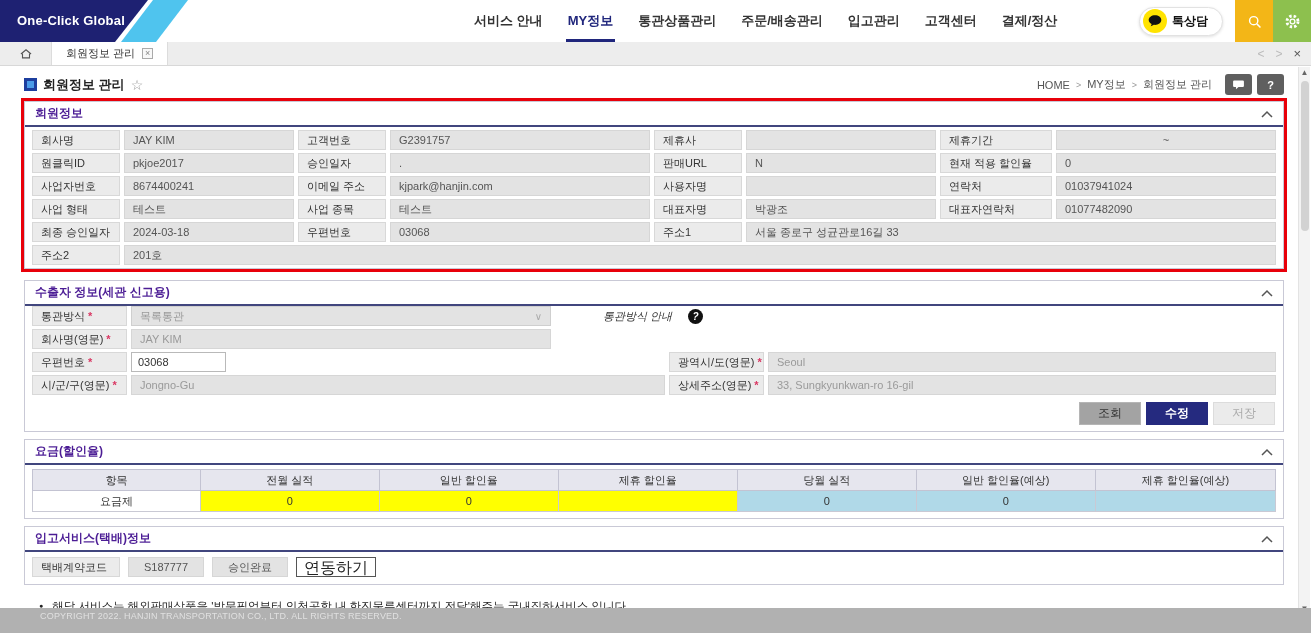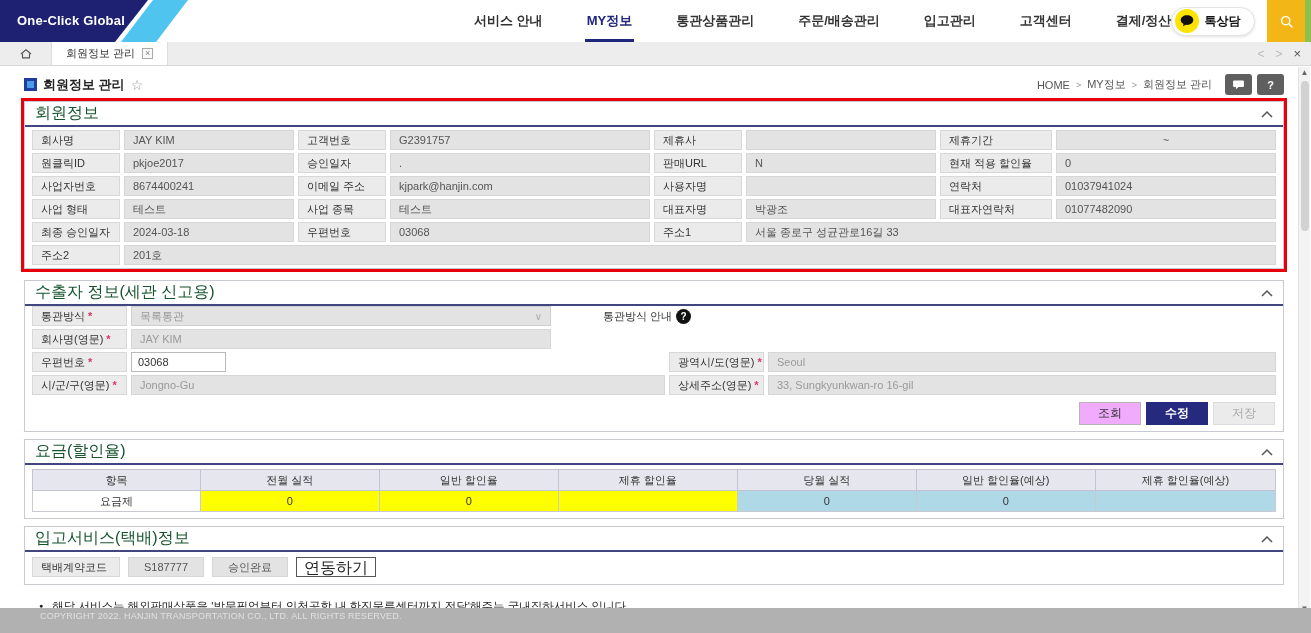--- a/index.html
+++ b/index.html
@@ -6,21 +6,21 @@
 html,body { width:1311px; height:633px; }
 body { font-family:"Liberation Sans","DejaVu Sans",sans-serif; background:#fff; overflow:hidden; }
 .screen { position:relative; width:1311px; height:633px; background:#fff; overflow:hidden; }
 
 
 .topbar { height:42px; display:flex; align-items:stretch; background:#fff; position:relative; z-index:5; }
 .logo { position:relative; flex:0 0 212px; cursor:pointer; }
 .logo-navy { position:absolute; inset:0; background:#1e2172; clip-path:polygon(0 0,148px 0,115px 42px,0 42px); }
 .logo-cyan { position:absolute; inset:0; background:#4fc4ee; clip-path:polygon(153px 0,188px 0,156px 42px,121px 42px); }
 .logo-text { position:absolute; left:17px; top:0; line-height:42px; color:#fff; font-size:13px; font-weight:bold; letter-spacing:.2px; }
-.nav { display:flex; gap:44px; align-items:center; margin-left:262px; }
+.nav { display:flex; gap:25px; align-items:center; margin-left:262px; }
 .nav-item { position:relative; height:42px; line-height:42px; font-size:13px; font-weight:bold; color:#333; cursor:pointer; white-space:nowrap; }
 .nav-item.active { color:#20267c; }
 .nav-item.active::after { content:""; position:absolute; left:-2px; right:-2px; bottom:0; height:3px; background:#20267c; }
 .topbar-right { margin-left:auto; display:flex; align-items:center; }
 .talk-btn { display:flex; align-items:center; gap:5px; height:29px; border:1px solid #e2e2e2; border-radius:16px; background:#fff; padding:2px 14px 2px 3px; margin-right:12px; box-shadow:0 1px 3px rgba(0,0,0,.12); cursor:pointer; }
 .talk-label { font-size:12px; font-weight:bold; color:#111; white-space:nowrap; }
 .sq-btn { width:38px; height:42px; display:flex; align-items:center; justify-content:center; cursor:pointer; }
 .sq-search { background:#f3b617; } .sq-settings { background:#8dc04e; }
 
 
@@ -41,44 +41,44 @@
 .fav-star { color:#999; font-size:14px; line-height:14px; cursor:pointer; }
 .tb-right { margin-left:auto; display:flex; align-items:center; gap:5px; }
 .crumb { font-size:11px; color:#555; margin-right:8px; display:flex; gap:6px; align-items:center; }
 .crumb .sep { color:#999; font-size:9px; }
 .crumb span { cursor:pointer; }
 .tb-btn { width:27px; height:21px; background:#5f5f5f; border-radius:3px; display:flex; align-items:center; justify-content:center; color:#fff; font-size:11px; font-weight:bold; cursor:pointer; }
 
 .section { border:1px solid #c9c9d6; margin-bottom:7px; background:#fff; }
 .section.flagged { box-shadow:0 0 0 3px #e8000a; margin-top:3px; margin-bottom:11px; }
 .sec-hd { height:25px; display:flex; align-items:center; justify-content:space-between; padding:0 10px; border-bottom:2px solid #41467e; }
-.sec-title { font-size:16px; font-weight:normal; color:#14532d; }
+.sec-title { font-size:12px; font-weight:bold; color:#4c1d95; }
 .chev { cursor:pointer; display:flex; }
 
 .m-grid { display:grid; grid-template-columns:88px .85fr 88px 1.3fr 88px .95fr 112px 1.1fr; gap:3px 4px; padding:3px 7px; }
 .cell { height:20px; font-size:11px; display:flex; align-items:center; padding:0 8px; overflow:hidden; white-space:nowrap; }
 .lbl { background:#ebebeb; border:1px solid #d8d8d8; color:#333; }
 .val { background:#e3e3e3; border:1px solid #d6d6d6; color:#555; }
 .val.center { justify-content:center; }
 .span3 { grid-column:span 3; } .span7 { grid-column:span 7; }
 
 .e-row { display:grid; grid-template-columns:95px 420px 110px 95px 1fr; gap:0 4px; margin-bottom:3px; padding:0 7px; }
 .e-row:first-of-type { margin-top:4px; }
 .star { color:#d93662; margin-left:3px; font-style:normal; font-weight:bold; }
 .e-sel { position:relative; background:#e3e3e3; border:1px solid #cfcfcf; color:#999; cursor:pointer; }
 .e-sel .dd { position:absolute; right:8px; color:#aaa; font-size:10px; }
-.guide { grid-column:3/6; display:flex; align-items:center; gap:4px; padding-left:48px; font-size:11px; color:#333; }
+.guide { grid-column:3/6; display:flex; align-items:center; gap:16px; padding-left:48px; font-size:11px; color:#333;font-style:italic; }
 .q-ico { width:15px; height:15px; border-radius:50%; background:#111; color:#fff; font-size:10px; font-weight:bold; display:flex; align-items:center; justify-content:center; cursor:pointer; }
 .e-input { background:#fff; border:1px solid #b9b9b9; width:95px; height:20px; font-size:11px; padding:0 6px; font-family:inherit; color:#333; }
 .sp23 { grid-column:2/4; }
 .c4 { grid-column:4; } .c5 { grid-column:5; }
 .dim { color:#9a9a9a; }
 
 .btn-row { display:flex; justify-content:flex-end; gap:5px; padding:4px 8px 6px; }
-.btn { min-width:62px; height:23px; font-size:12px; display:flex; align-items:center; justify-content:center; cursor:pointer; border:1px solid #b5b5b5; background:#f0abfc; color:#333; font-family:inherit; }
+.btn { min-width:62px; height:23px; font-size:12px; display:flex; align-items:center; justify-content:center; cursor:pointer; border:1px solid #b5b5b5; background:#a3a3a3; color:#333; font-family:inherit; }
 .btn.primary { background:#252a7f; border-color:#252a7f; color:#fff; font-weight:bold; }
 .btn.disabled { background:#ebebeb; border-color:#dcdcdc; color:#aaa; }
 
 .fee-wrap { padding:4px 7px 6px; }
 table.fees { width:100%; border-collapse:collapse; font-size:11px; table-layout:fixed; }
 .fees th { background:#e6e6ee; border:1px solid #c3c3d2; height:21px; font-weight:normal; color:#333; }
 .fees td { border:1px solid #c9c9d4; height:21px; text-align:center; color:#333; }
 .td-item { background:#fff; } .td-y { background:#ffff00; } .td-b { background:#b0d9e8; }
 
 .d-row { display:flex; gap:8px; padding:5px 7px 7px; align-items:center; }

